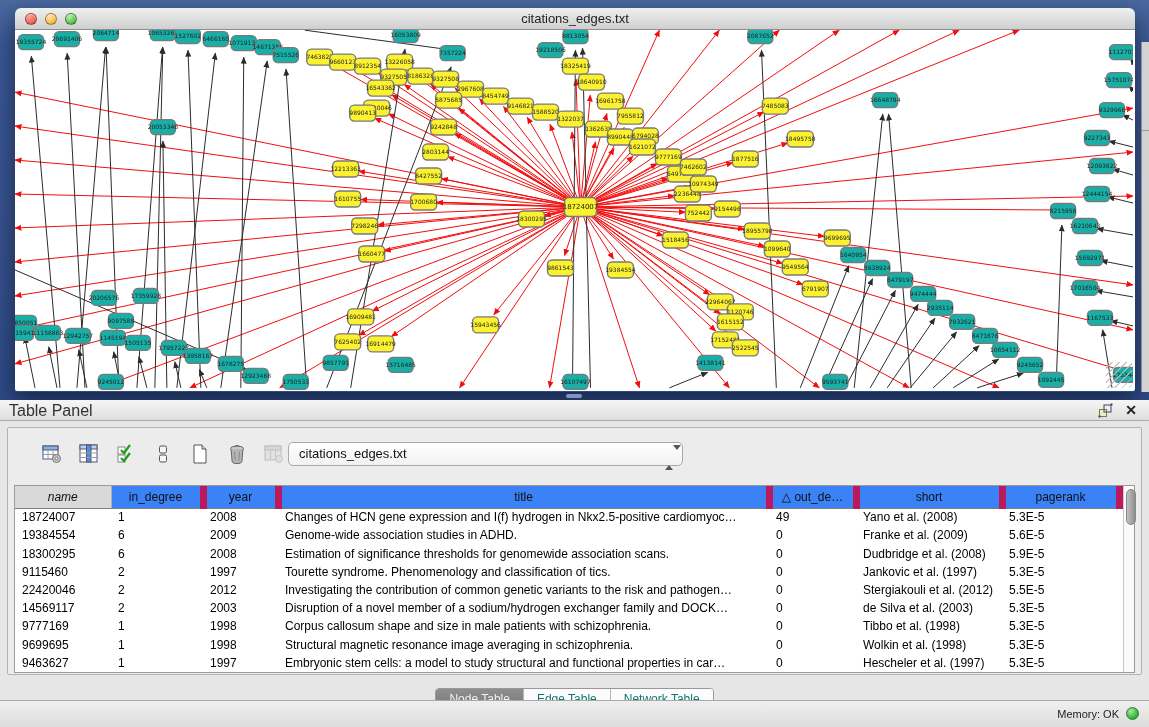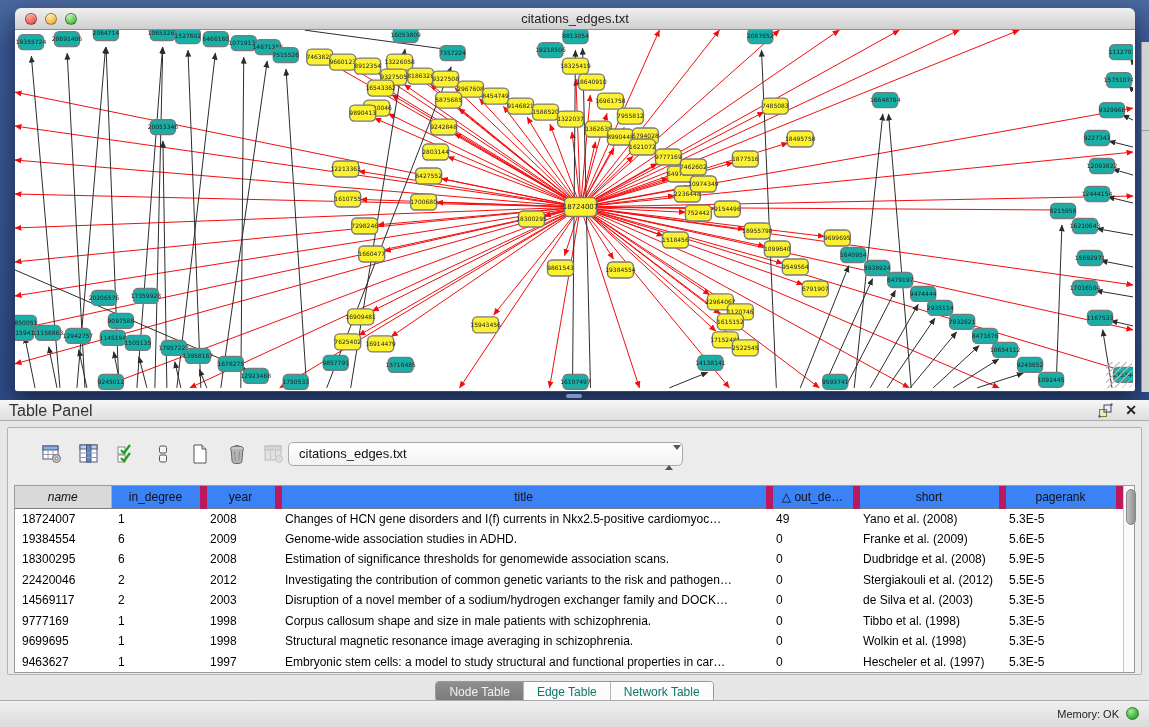--- a/index.html
+++ b/index.html
@@ -66,21 +66,21 @@
                   border-bottom:1px solid #7F7F7F; font-weight:normal; font-size:12px;
                   color:#111; text-align:center; overflow:hidden; white-space:nowrap; }
   table.data th:first-child { background:#D9D9D9; border-right:1px solid #AFAFAF; }
   table.data td { height:16px; font-size:12px; color:#000; padding:0 0 0 7px;
                   white-space:nowrap; overflow:hidden; text-overflow:ellipsis; }
   .vscroll { width:15px; background:#FAFAFA; border-left:1px solid #C9C9C9; position:relative; }
   .vscroll .thumb { position:absolute; left:2px; top:3px; width:10px; height:36px;
                     border-radius:5px; background:linear-gradient(90deg,#c2c2c2,#8f8f8f);
                     border:1px solid #888; }
 
-  .tabbar { position:absolute; left:0; right:0; top:253px; height:22px;
+  .tabbar { position:absolute; left:0; right:0; top:260px; height:22px;
             display:flex; justify-content:center; }
   .tabset { display:flex; border:1px solid #989898; border-radius:4px; overflow:hidden;
             height:21px; box-shadow:0 1px 0 rgba(255,255,255,.7); }
   .tab { padding:0 13px; font-size:12px; line-height:20px; background:#FCFCFC; color:#0f766e;
          border-left:1px solid #B5B5B5; }
   .tab:first-child { border-left:none; }
   .tab.selected { background:linear-gradient(#8f8f8f,#797979); color:#F3F3F3; }
 
   
   .statusbar { position:absolute; left:0; top:700px; width:1149px; height:27px;
@@ -599,21 +599,21 @@
               <th style="width: 87px;">△ out_de…</th>
               <th style="width: 146px;">short</th>
               <th style="width: 117px;">pagerank</th>
             </tr>
           </thead>
         <tbody>
             <tr>
               <td>18724007</td>
               <td>1</td>
               <td>2008</td>
-              <td>Changes of HCN gene disorders and I(f) currents in Nkx2.5-positive cardiomyoc…</td>
+              <td>Changes of HCN gene expression and I(f) hydrogen in Nkx2.5-positive cardiomyoc…</td>
               <td>49</td>
               <td>Yano et al. (2008)</td>
               <td>5.3E-5</td>
             </tr>
             <tr>
               <td>19384554</td>
               <td>6</td>
               <td>2009</td>
               <td>Genome-wide association studies in ADHD.</td>
               <td>0</td>
@@ -623,20 +623,29 @@
             <tr>
               <td>18300295</td>
               <td>6</td>
               <td>2008</td>
               <td>Estimation of significance thresholds for genomewide association scans.</td>
               <td>0</td>
               <td>Dudbridge et al. (2008)</td>
               <td>5.9E-5</td>
             </tr>
             <tr>
+              <td>9115460</td>
+              <td>2</td>
+              <td>1997</td>
+              <td>Tourette syndrome. Phenomenology and classification of tics.</td>
+              <td>0</td>
+              <td>Jankovic et al. (1997)</td>
+              <td>5.3E-5</td>
+            </tr>
+            <tr>
               <td>22420046</td>
               <td>2</td>
               <td>2012</td>
               <td>Investigating the contribution of common genetic variants to the risk and pathogen…</td>
               <td>0</td>
               <td>Stergiakouli et al. (2012)</td>
               <td>5.5E-5</td>
             </tr>
             <tr>
               <td>14569117</td>

